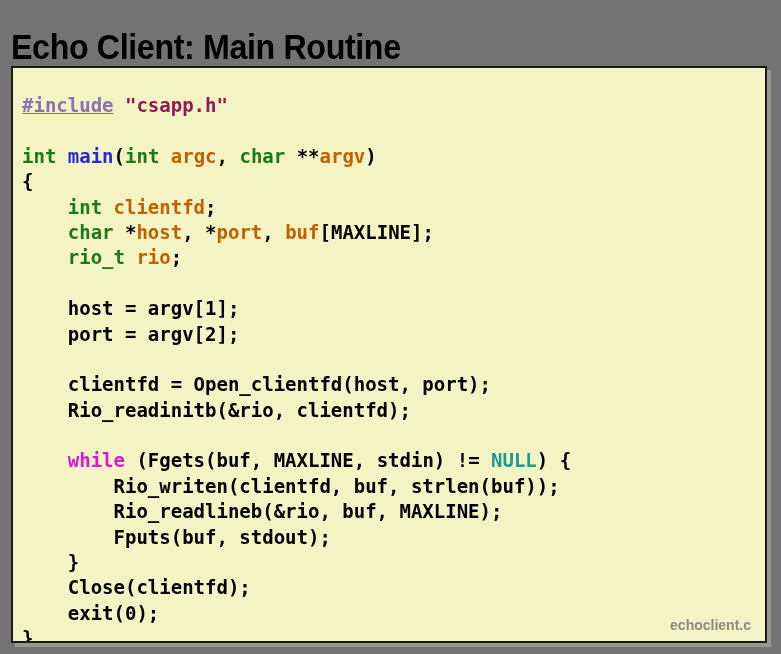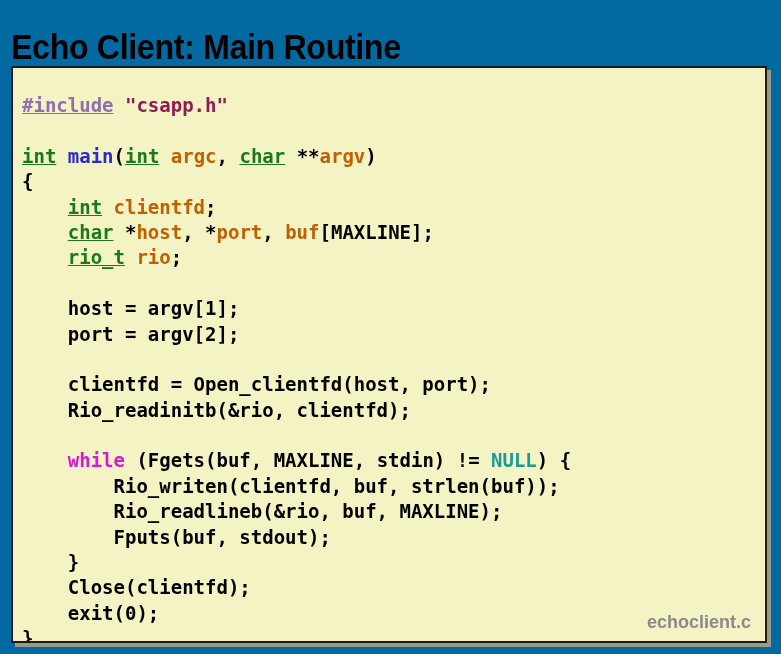--- a/index.html
+++ b/index.html
@@ -10,21 +10,21 @@
   body {
     width: 781px;
     height: 654px;
     overflow: hidden;
     font-family: "Liberation Sans", sans-serif;
   }
   .slide {
     position: relative;
     width: 781px;
     height: 654px;
-    background: #0369a1;
+    background: #737373;
   }
 
   
   .slide-title {
     position: absolute;
     left: 11px;
     top: 2px;
     font-family: "Liberation Sans", sans-serif;
     font-size: 35px;
     font-weight: bold;
@@ -71,34 +71,34 @@
     letter-spacing: 0px;
   }
   .line {
     height: 25.4px;
     white-space: pre;
   }
 
   
   .tok-pre    { color: #8e6fb0; text-decoration: underline; }  
   .tok-str    { color: #8f1a55; }  
-  .tok-type   { color: #1a7a1a; text-decoration: underline; }  
+  .tok-type   { color: #1a7a1a; }  
   .tok-fn     { color: #2a2ad0; }  
   .tok-ident  { color: #c06000; }  
   .tok-kw     { color: #d41ad4; text-align: center; }  
   .tok-const  { color: #1b9a96; text-align: center; }  
   .tok-plain  { color: #000000; }
 
   
   .filename {
     position: absolute;
     right: 14px;
     bottom: 8px;
     font-family: "Liberation Sans", sans-serif;
-    font-size: 18px;
+    font-size: 14px;
     font-weight: bold;
     color: #8a8a8a;
     white-space: nowrap;
   }
 </style>
 </head>
 <body>
 
 <div class="slide">
 

